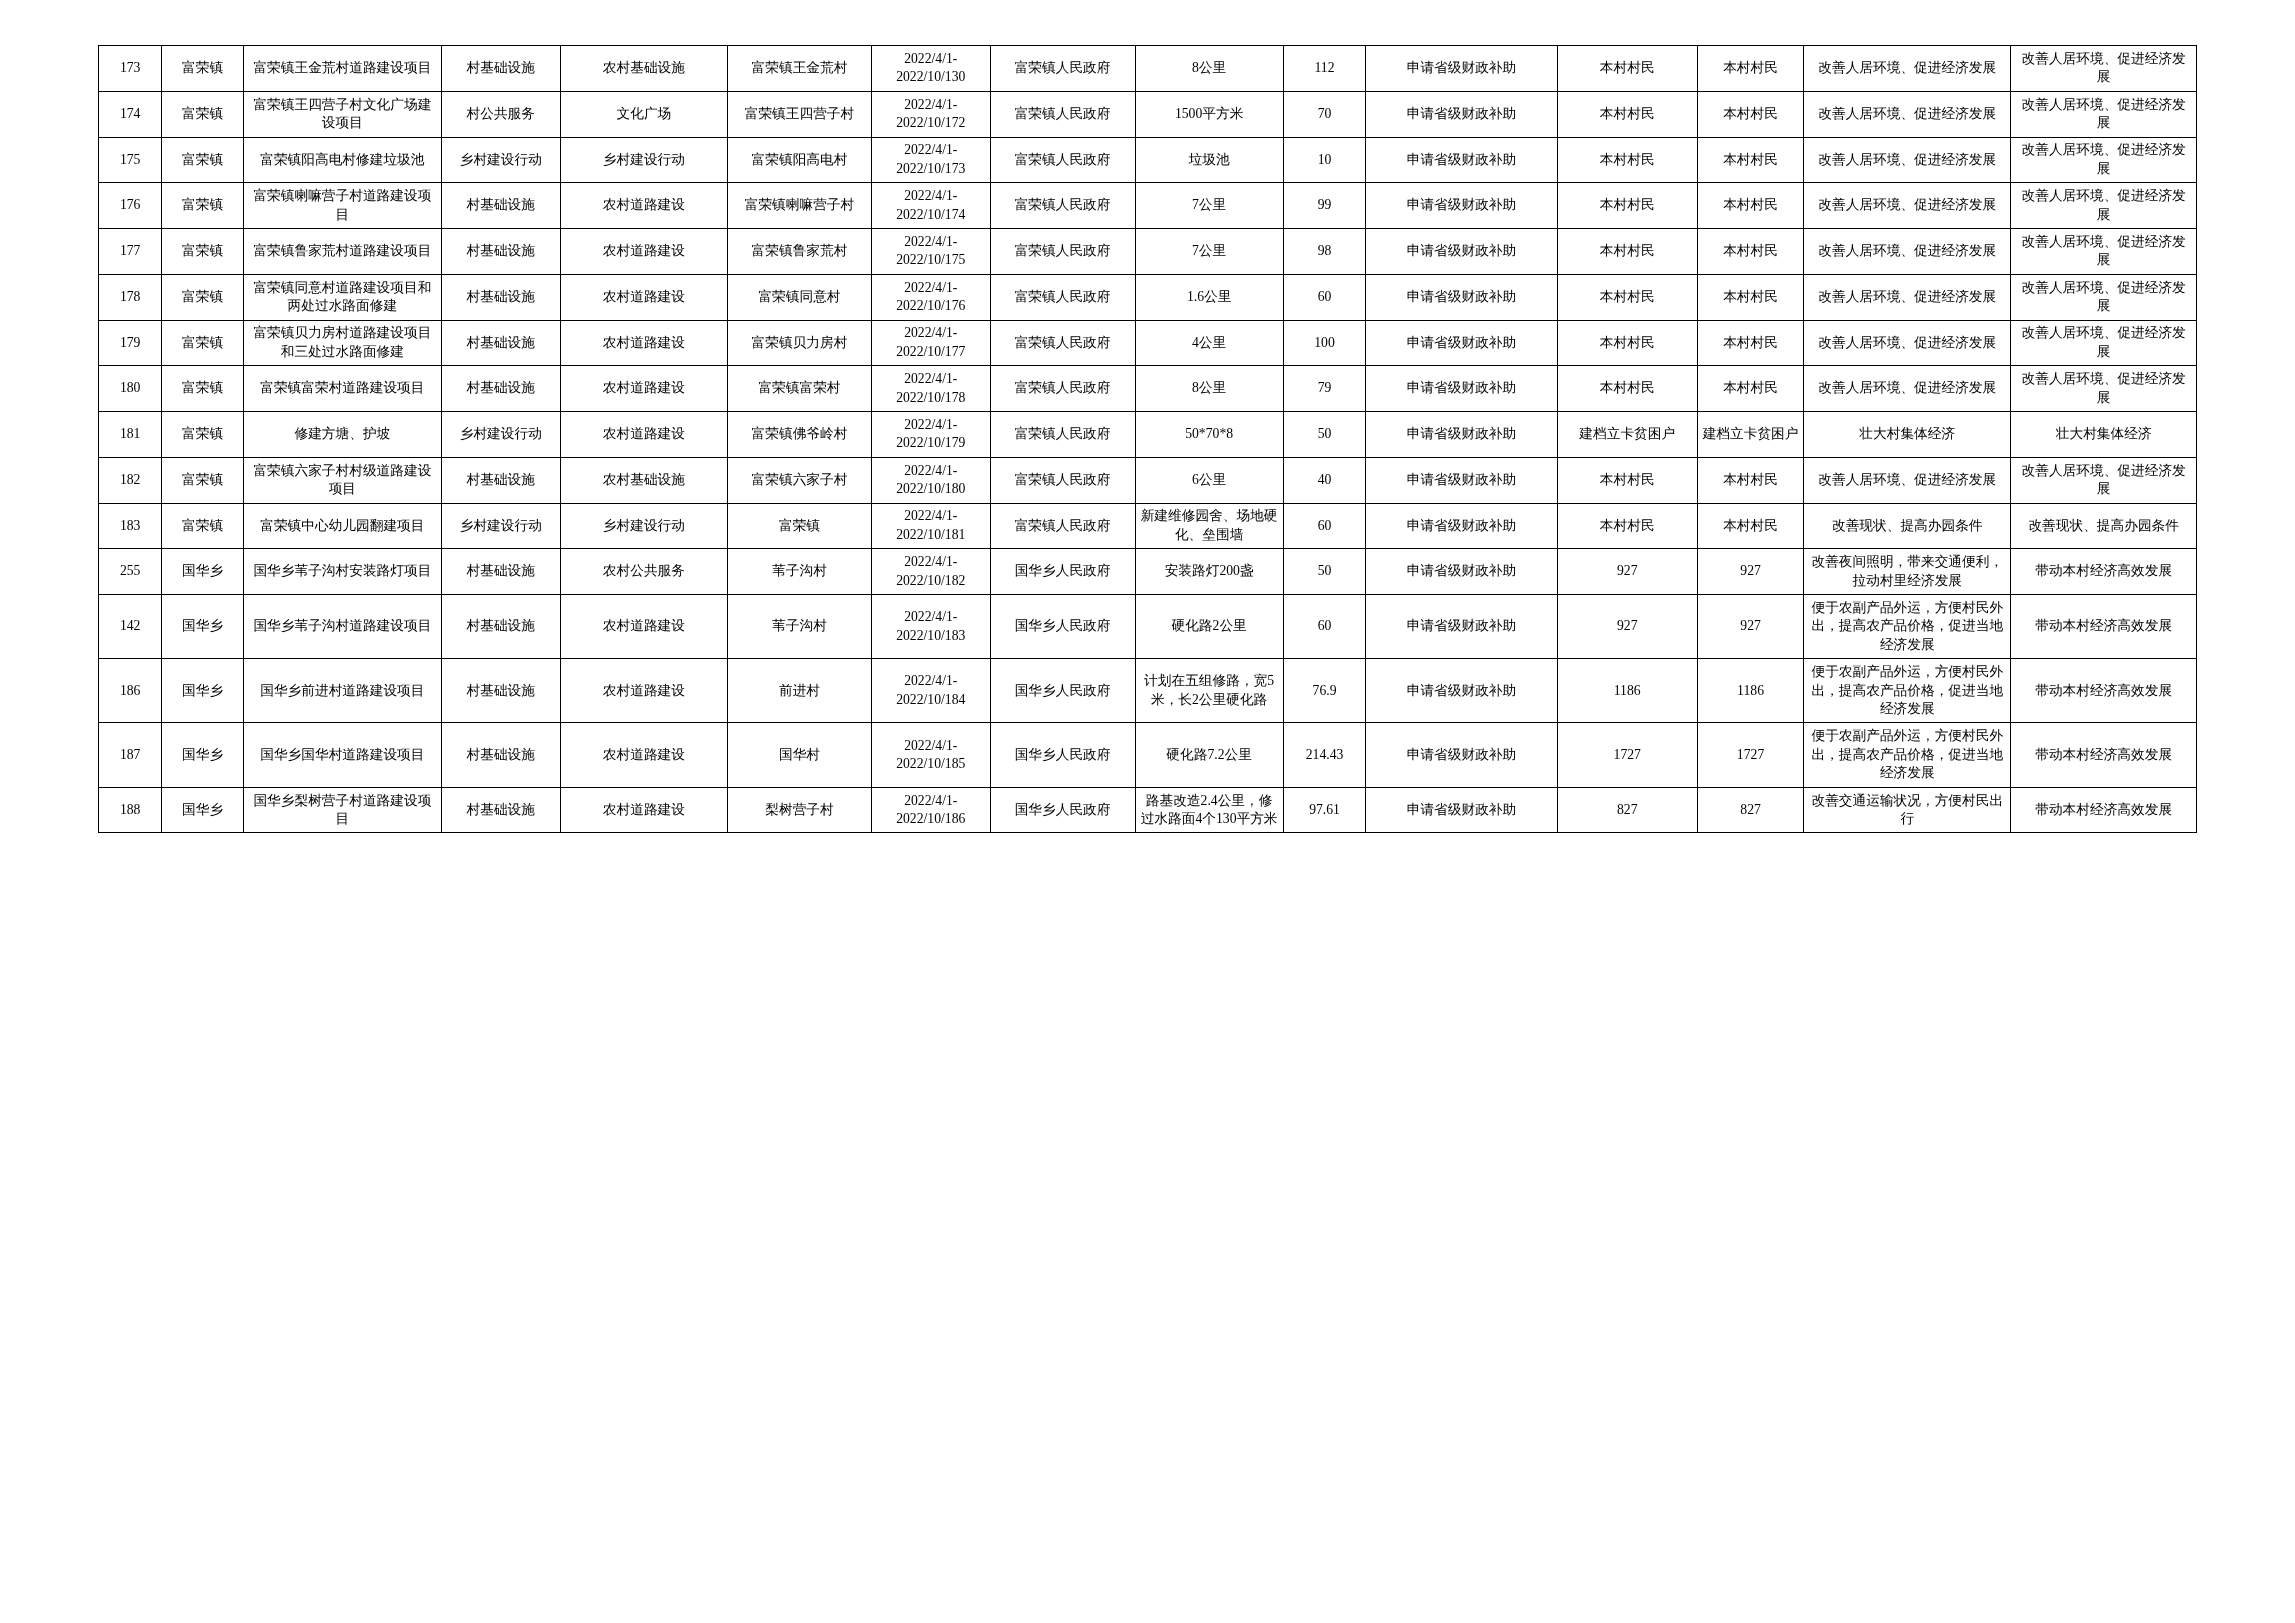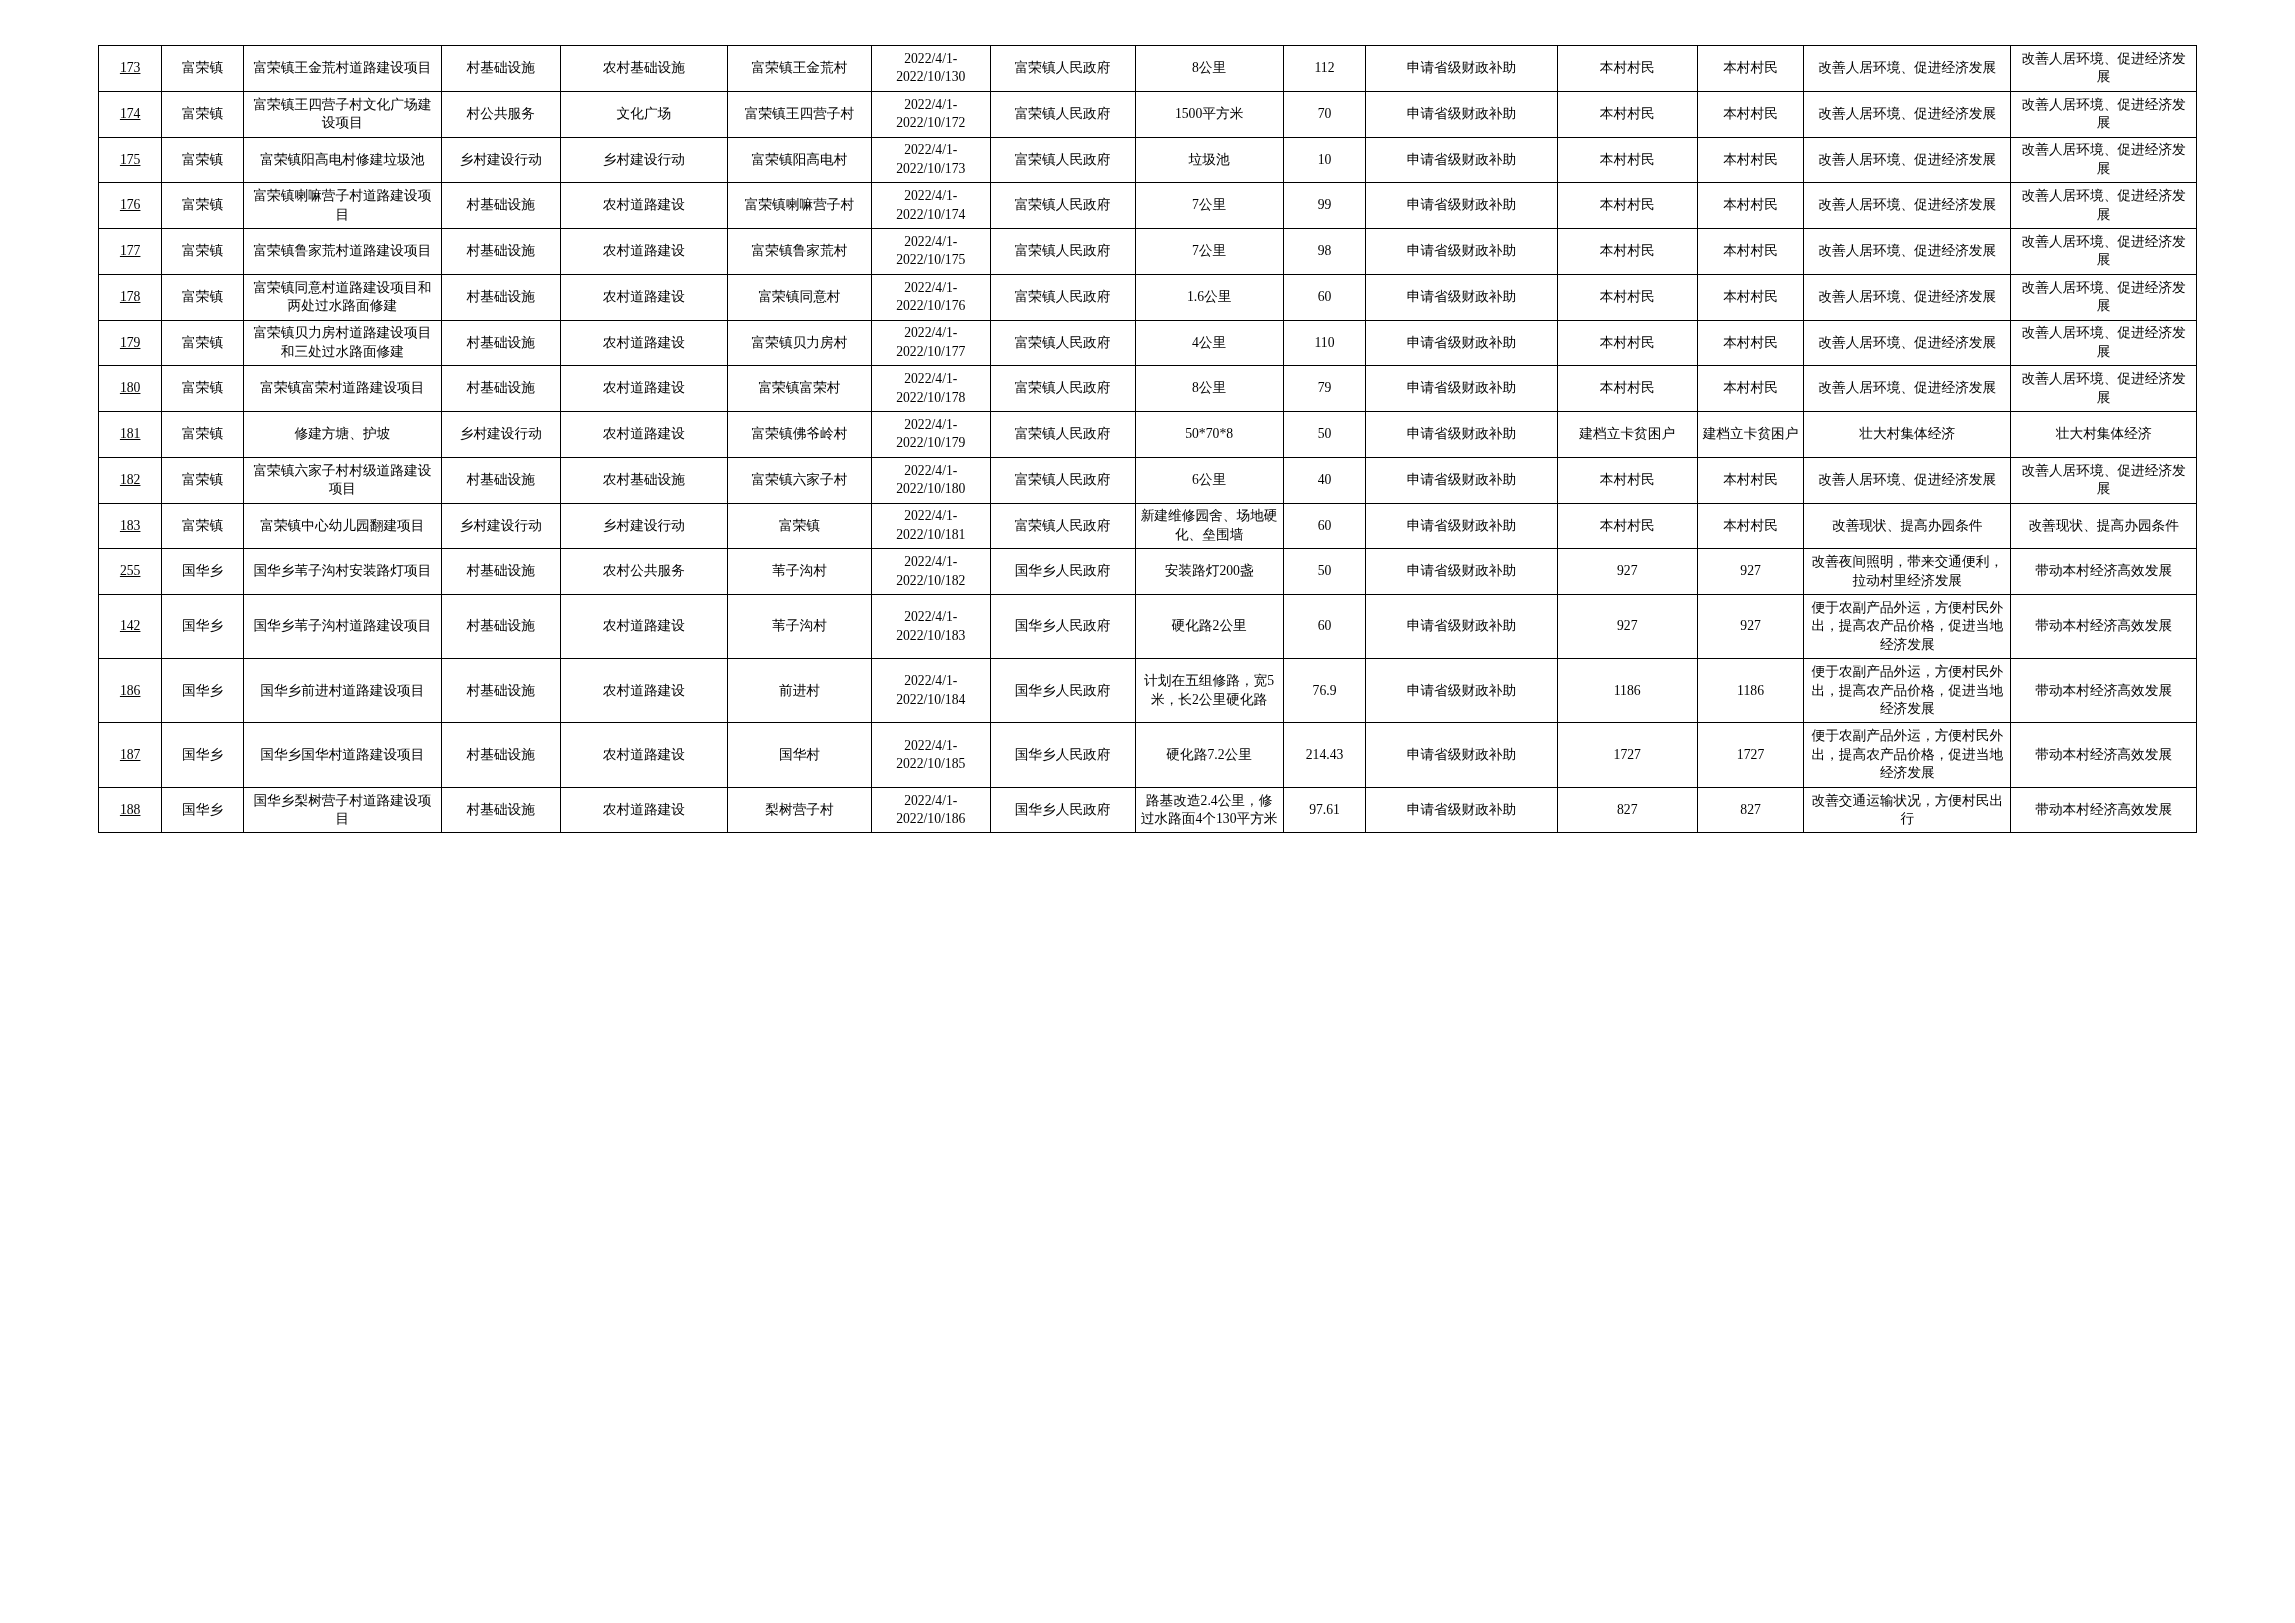--- a/index.html
+++ b/index.html
@@ -46,21 +46,21 @@
   col.c-period  { width: 105px; }
   col.c-unit    { width: 128px; }
   col.c-scale   { width: 131px; }
   col.c-amount  { width: 73px; }
   col.c-fund    { width: 169px; }
   col.c-benefit { width: 124px; }
   col.c-benefit2{ width: 94px; }
   col.c-effect  { width: 183px; }
   col.c-effect2 { width: 164px; }
 
-  td.num { font-size: 14.4px; text-decoration: underline; }
+  td.num { font-size: 14.4px; }
   td.date { font-size: 12.4px; line-height: 1.3; margin-left: 48px; }
   td.small { font-size: 13px; }
   td.tiny { font-size: 12.4px; line-height: 1.35; }
   .date-line { display: block; white-space: nowrap; }
   td.amount { font-size: 14.4px; }
 </style>
 </head>
 <body>
 
 <div class="page">
@@ -209,21 +209,21 @@
           <td class="small">富荣镇贝力房村道路建设项目和三处过水路面修建</td>
           <td class="small">村基础设施</td>
           <td class="small">农村道路建设</td>
           <td class="small">富荣镇贝力房村</td>
           <td class="date">
             <span class="date-line">2022/4/1-</span>
             <span class="date-line">2022/10/177</span>
           </td>
           <td class="small">富荣镇人民政府</td>
           <td class="tiny">4公里</td>
-          <td class="amount">110</td>
+          <td class="amount">100</td>
           <td class="small">申请省级财政补助</td>
           <td class="small">本村村民</td>
           <td class="small">本村村民</td>
           <td class="tiny">改善人居环境、促进经济发展</td>
           <td class="tiny">改善人居环境、促进经济发展</td>
         </tr>
         <tr>
           <td class="num">180</td>
           <td class="small">富荣镇</td>
           <td class="small">富荣镇富荣村道路建设项目</td>

